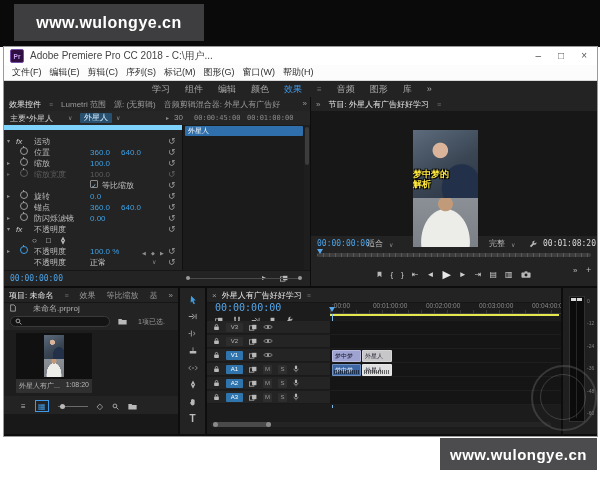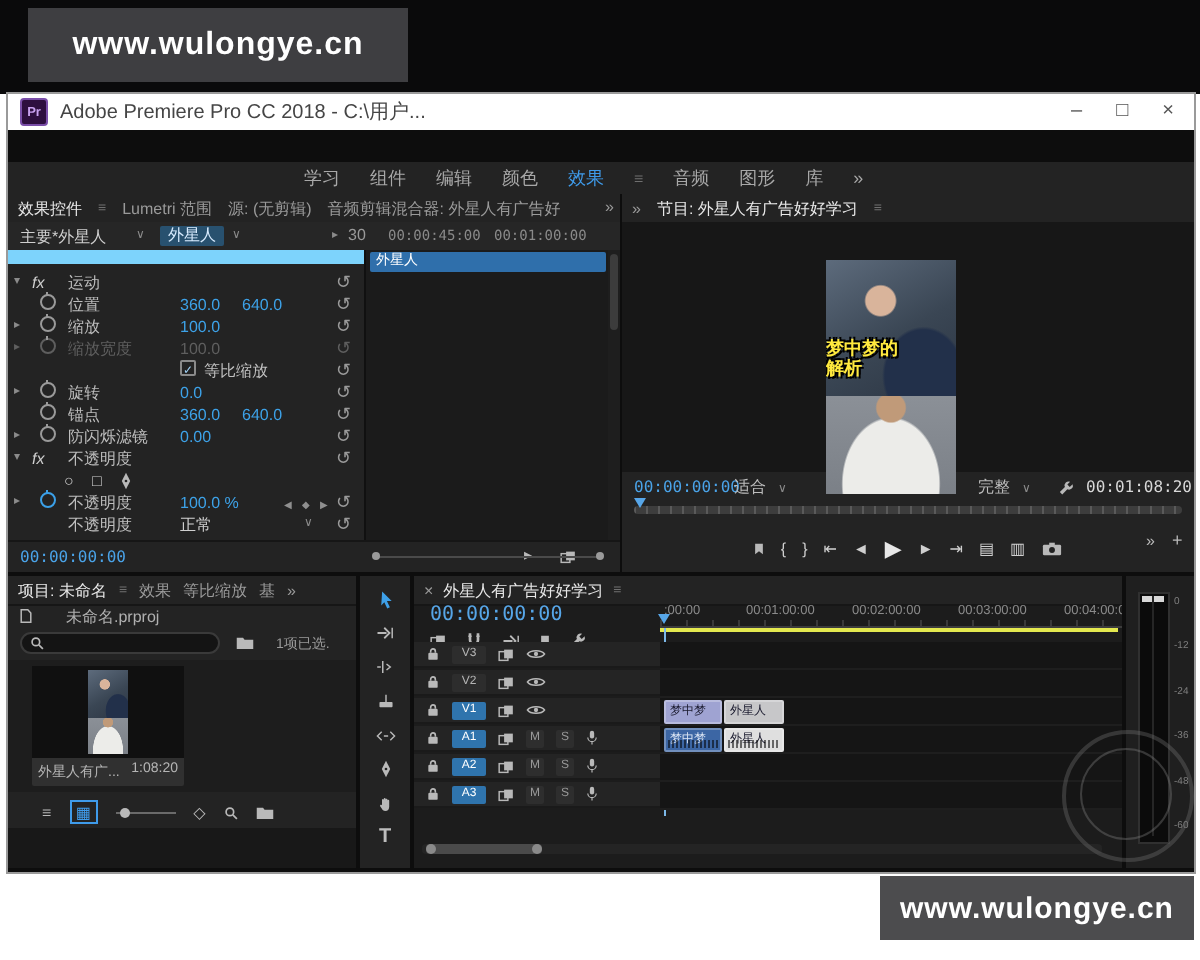--- a/index.html
+++ b/index.html
@@ -32,21 +32,21 @@
   .wsmenu{color:#6f6f6f;font-size:8px;}
 
   .panel{position:absolute;background:#232323;overflow:hidden;}
   .tabbar{position:absolute;left:0;right:0;top:0;height:14px;background:#232323;border-bottom:1px solid #161616;
     display:flex;align-items:center;gap:8px;padding:0 5px;font-size:8px;color:#9a9a9a;white-space:nowrap;overflow:hidden;}
   .tab-active{color:#e8e8e8;}
   .tmenu{color:#6f6f6f;font-size:7px;}
 
   
   .ec{left:0;top:50px;width:306px;height:189px;}
-  .ec-head{position:absolute;left:0;top:14px;width:360px;height:14px;background:#262626;border-bottom:7px solid #7dd3fc;font-size:8px;color:#cfcfcf;}
+  .ec-head{position:absolute;left:0;top:14px;width:360px;height:14px;background:#262626;border-bottom:5px solid #7dd3fc;font-size:8px;color:#cfcfcf;}
   .ec-chip{position:absolute;left:76px;top:2px;background:#28516f;color:#d9ecff;padding:0 4px;height:10px;line-height:10px;border-radius:1px;}
   .ec-lane{position:absolute;left:178px;top:28px;width:122px;height:145px;background:#1b1b1b;border-left:1px solid #101010;}
   .lane-clip{position:absolute;left:2px;top:1px;right:2px;height:10px;background:#2f6fab;color:#fff;font-size:7px;line-height:10px;padding-left:3px;border-radius:1px;overflow:hidden;}
   .ec-vscroll{position:absolute;right:0;top:28px;width:6px;height:145px;background:#1e1e1e;}
   .ec-vscroll div{position:absolute;left:1px;top:2px;width:4px;height:38px;background:#3c3c3c;border-radius:2px;}
   .ecrow{position:absolute;left:0;width:178px;height:11px;font-size:8px;color:#bdbdbd;}
   .ecrow span{position:absolute;top:0;line-height:11px;white-space:nowrap;}
   .ecrow .ic{position:absolute;}
   .ec-sec{background:#2b2b2b;width:306px;}
   .caret{color:#8b8b8b;font-size:6px;}
@@ -158,20 +158,30 @@
     <div class="titlebar">
       <span class="pr-icon">Pr</span>
       <span class="title-text">Adobe Premiere Pro CC 2018 - C:\用户...</span>
       <span class="win-ctrls">
         <span>–</span>
         <span>□</span>
         <span>×</span>
       </span>
     </div>
 
+    <div class="menubar">
+      <span>文件(F)</span>
+      <span>编辑(E)</span>
+      <span>剪辑(C)</span>
+      <span>序列(S)</span>
+      <span>标记(M)</span>
+      <span>图形(G)</span>
+      <span>窗口(W)</span>
+      <span>帮助(H)</span>
+    </div>
 
     <div class="wsbar">
       <span class="ws">学习</span>
       <span class="ws">组件</span>
       <span class="ws">编辑</span>
       <span class="ws">颜色</span>
       <span class="ws active">效果</span>
       <span class="wsmenu">≡</span>
       <span class="ws">音频</span>
       <span class="ws">图形</span>
@@ -361,21 +371,21 @@
               <rect x="5" y="0.5" width="4" height="2.5" fill="currentColor"></rect>
               <circle cx="7" cy="5.7" r="2.1" fill="#222"></circle>
             </svg>
           </i>
       </div>
       <span class="abs" style="left:262px;top:169px;color:#b9b9b9;font-size:8px;">»</span>
       <span class="abs" style="left:275px;top:168px;color:#b9b9b9;font-size:9px;">+</span>
     </div>
 
     <div class="panel project">
-      <div class="tabbar" style="gap:6px;">
+      <div class="tabbar" style="gap:6px;justify-content:space-between;">
         <span class="tab-active">项目: 未命名</span>
         <span class="tmenu">≡</span>
         <span>效果</span>
         <span>等比缩放</span>
         <span>基</span>
         <span>»</span>
       </div>
       <div class="prj-file">
         <i class="ic">
             <svg width="6" height="8" viewBox="0 0 8 10">

